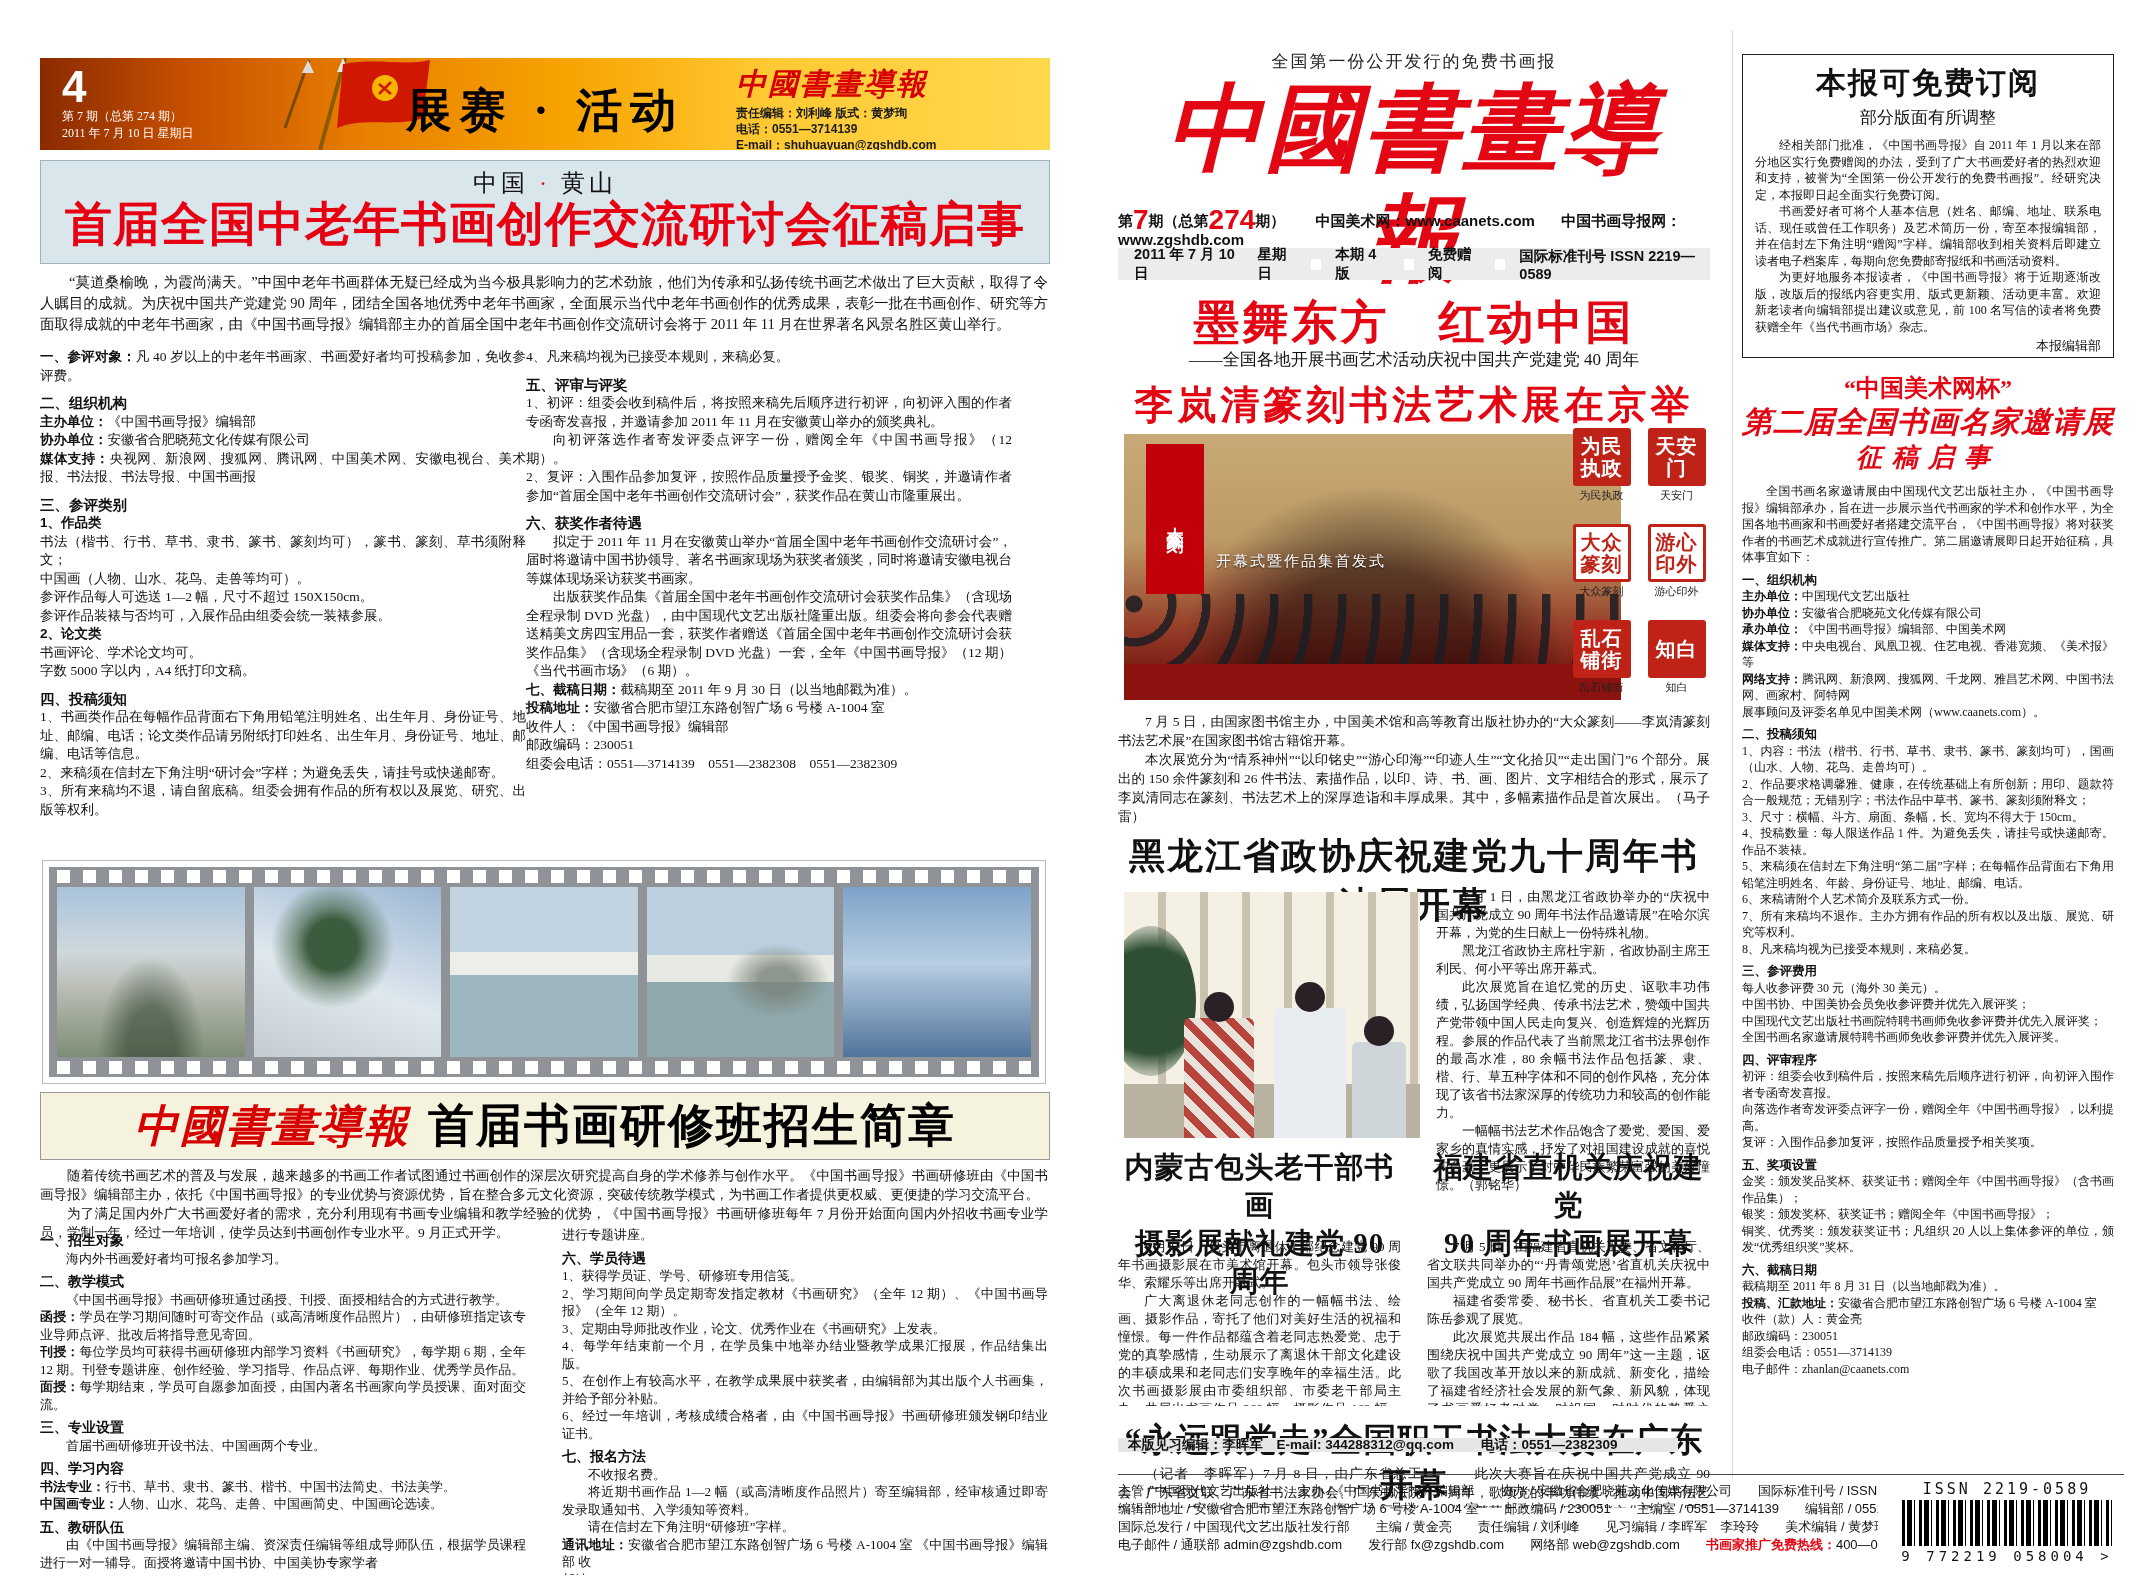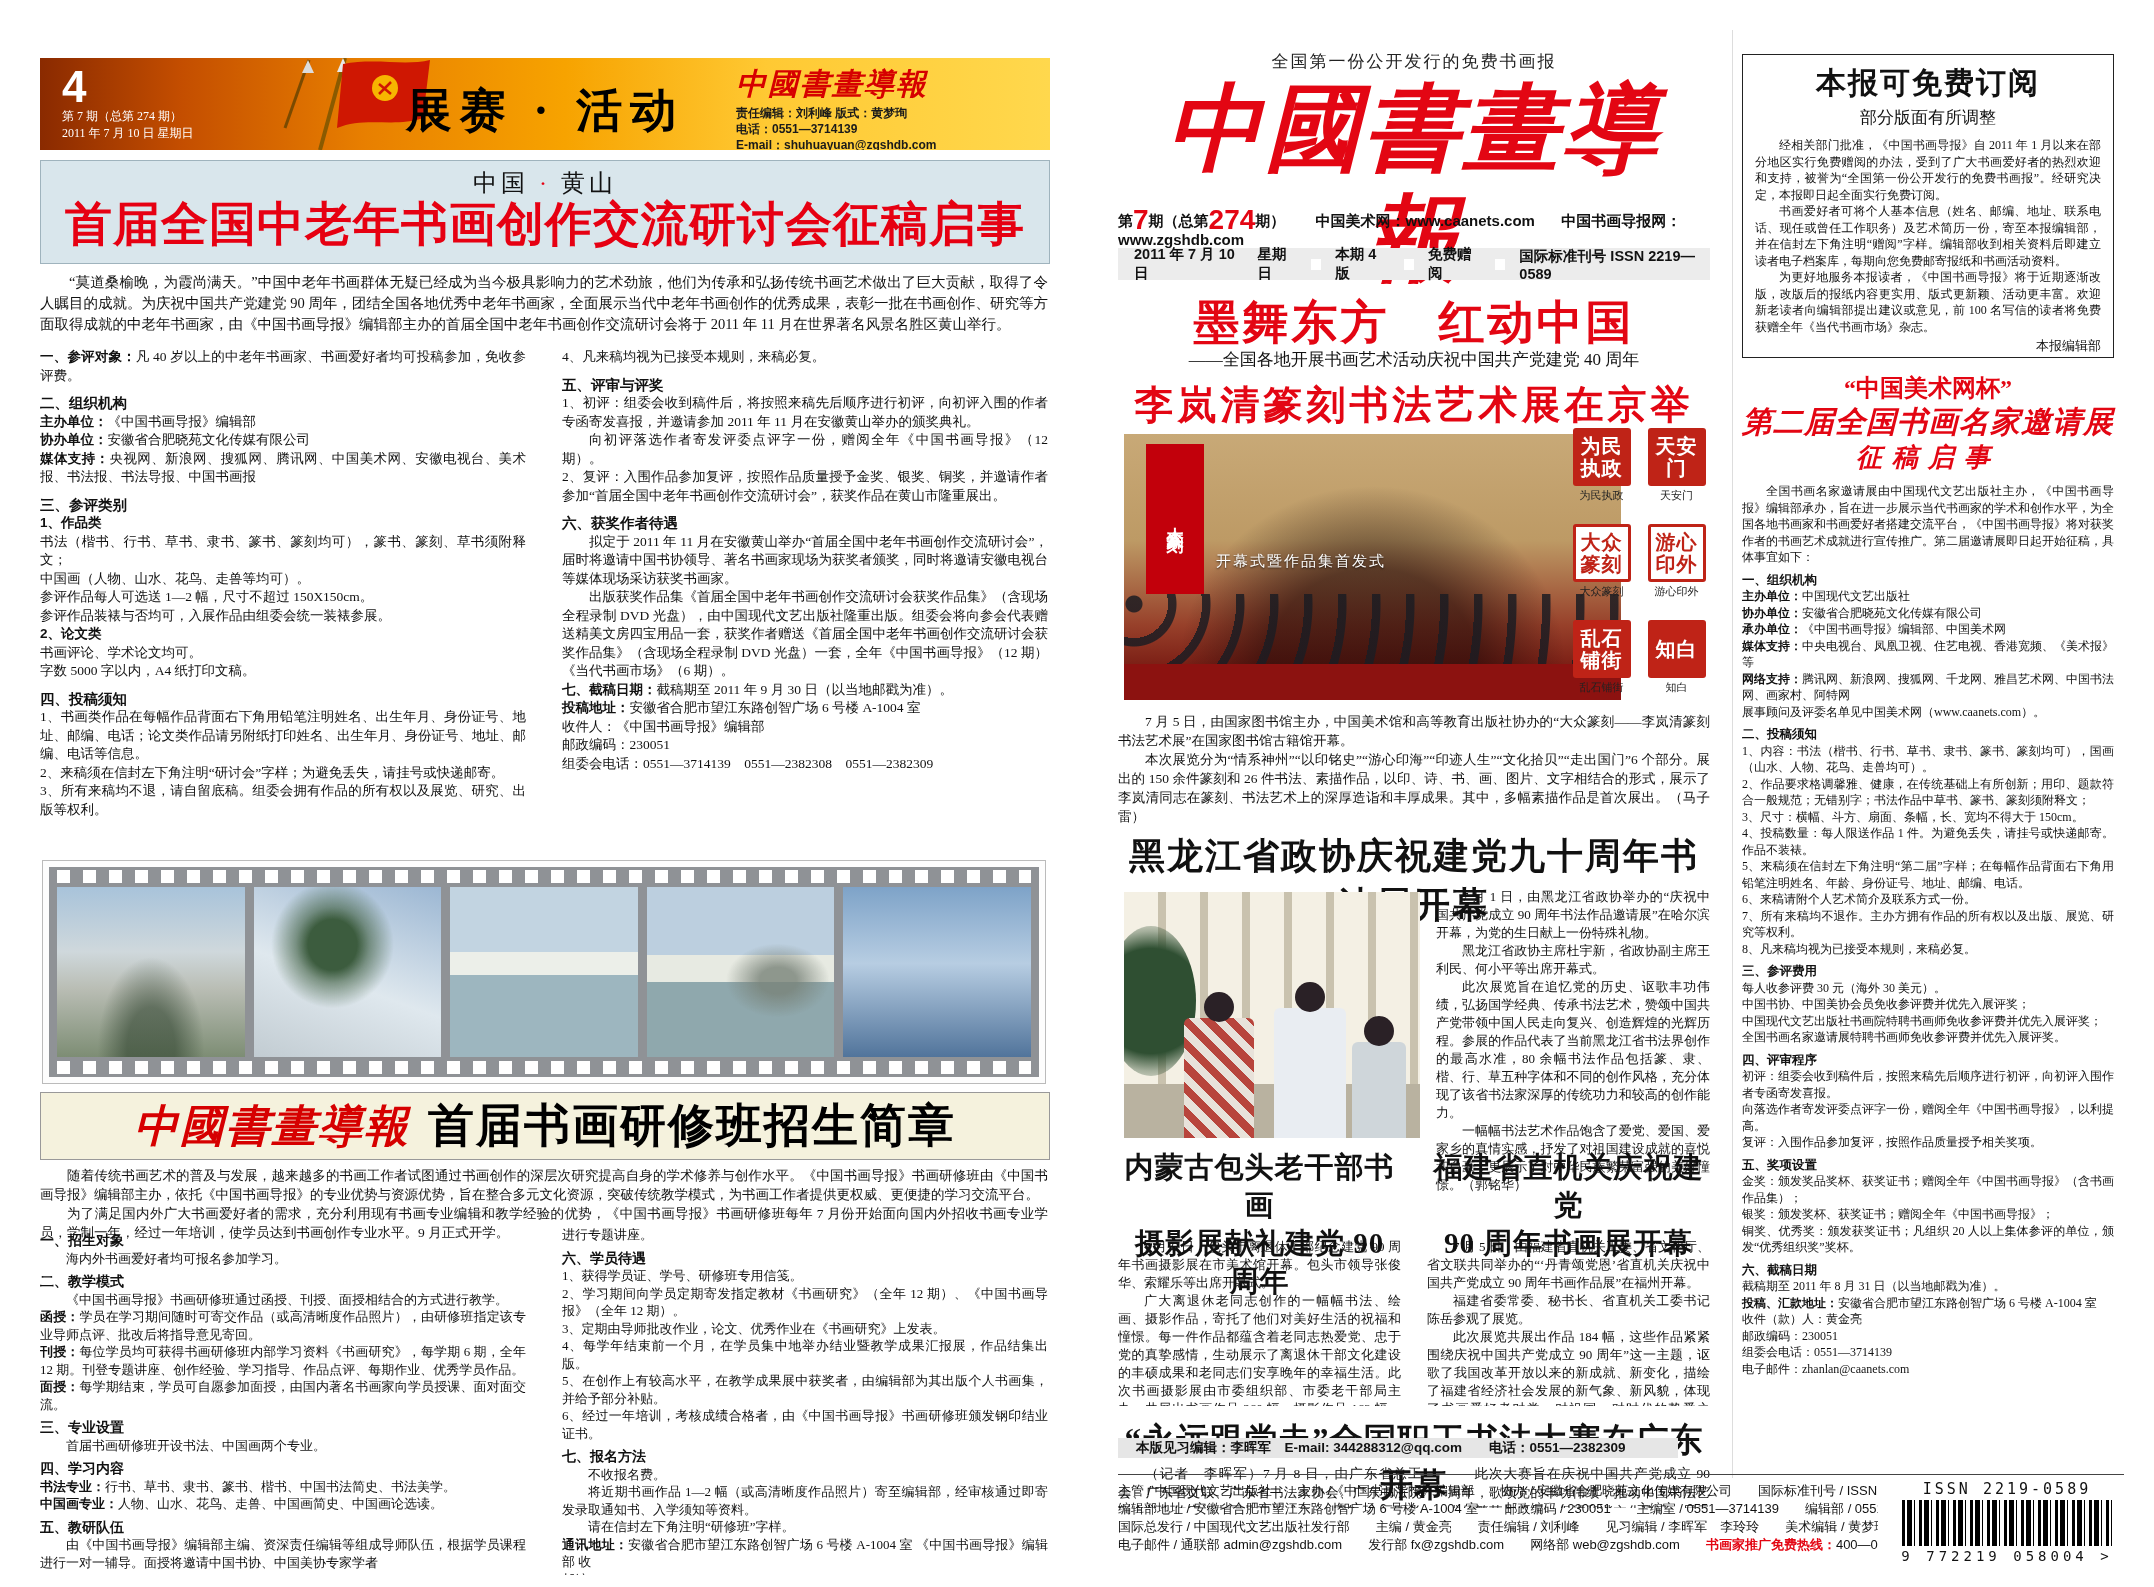--- a/index.html
+++ b/index.html
@@ -20,21 +20,21 @@
   .banner-contact{font-size:12px;line-height:16px;color:#1a1a1a;font-weight:bold;
                   font-family:"Liberation Sans","DejaVu Sans",sans-serif;}
   .notice1-box{position:absolute;left:0;top:130px;width:1008px;height:102px;background:#d9e6ec;
                border:1px solid #9fb3bd;text-align:center;}
   .kicker{font-size:24px;margin-top:6px;letter-spacing:4px;}
   .kicker .dot{color:#e60012;}
   .headline-red{color:#e60012;font-size:47px;font-weight:900;letter-spacing:1px;line-height:50px;
                 font-family:"Liberation Sans","DejaVu Sans",sans-serif;}
   .n1-intro{position:absolute;left:0;top:242px;width:1008px;font-size:14.5px;line-height:21px;
             text-align:justify;text-indent:2em;}
-  .n1-cols{position:absolute;left:0;top:318px;width:1008px;height:514px;display:flex;gap:36px;overflow:hidden;}
+  .n1-cols{position:absolute;left:0;top:318px;width:1008px;height:514px;display:flex;overflow:hidden;}
   .ncol{width:486px;font-size:13.5px;line-height:18.5px;text-align:justify;}
   .ah{font-weight:bold;font-size:14.5px;margin-top:9px;font-family:"Liberation Sans","DejaVu Sans",sans-serif;}
   .ap{text-indent:2em;}
   .apl{}
   .al{} .bl{font-weight:bold;font-family:"Liberation Sans","DejaVu Sans",sans-serif;}
   .filmstrip{position:absolute;left:2px;top:830px;width:1002px;height:222px;border:1px solid #bbb;background:#fdfdfd;padding:0;}
   .strip{position:absolute;left:6px;top:6px;right:6px;bottom:6px;background:#8f9296;}
   .sprockets{position:absolute;left:8px;right:8px;height:13px;
              background:repeating-linear-gradient(90deg,#fff 0 13px,transparent 13px 26px);}
   .spk-top{top:3px;} .spk-bot{bottom:3px;}
@@ -111,22 +111,22 @@
   .fig2{left:150px;bottom:0;width:72px;height:130px;background:#e9edf2;}
   .fig3{left:228px;bottom:0;width:54px;height:96px;background:#cfd6da;}
   .a2{position:absolute;left:318px;top:858px;width:274px;}
   .a2 .art{font-size:13px;line-height:18px;}
   .h34{position:absolute;left:0;top:1118px;width:592px;display:flex;gap:26px;}
   .h34 div{flex:1;text-align:center;font-size:29px;font-weight:900;line-height:38px;letter-spacing:1px;}
   .a34{position:absolute;left:0;top:1208px;width:592px;display:flex;gap:26px;height:168px;overflow:hidden;}
   .a34 .art{flex:1;font-size:13px;line-height:18px;}
   .h5-head{position:absolute;left:0;top:1388px;width:100%;text-align:center;font-size:33px;font-weight:900;letter-spacing:1px;}
   .a5wrap{position:absolute;left:0;top:1434px;width:592px;display:flex;gap:26px;height:44px;overflow:hidden;}
-  .editorbar{position:absolute;left:0;top:1408px;width:560px;height:20px;background:#e6e6e6;
-             font-size:13.5px;font-weight:bold;display:flex;align-items:center;padding-left:18px;box-sizing:border-box;
+  .editorbar{position:absolute;left:0;top:1408px;width:560px;height:14px;background:#e6e6e6;
+             font-size:13.5px;font-weight:bold;display:flex;align-items:center;padding-left:10px;box-sizing:border-box;
              font-family:"Liberation Sans","DejaVu Sans",sans-serif;}
   .footrule{position:absolute;left:0;top:1444px;width:1006px;border-top:1.5px solid #444;}
   .footer{position:absolute;left:0;top:1452px;width:760px;font-size:13px;line-height:18px;
           font-family:"Liberation Sans","DejaVu Sans",sans-serif;}
   .footer .fl{white-space:nowrap;overflow:hidden;}
   .footer .redtxt{color:#e30613;font-weight:bold;}
   .barcode{position:absolute;left:776px;top:1450px;width:226px;text-align:center;
            font-family:"DejaVu Sans Mono","Liberation Mono",monospace;}
   .bc-top{font-size:15px;letter-spacing:3px;}
   .bc-bars{height:46px;margin:2px 8px;

